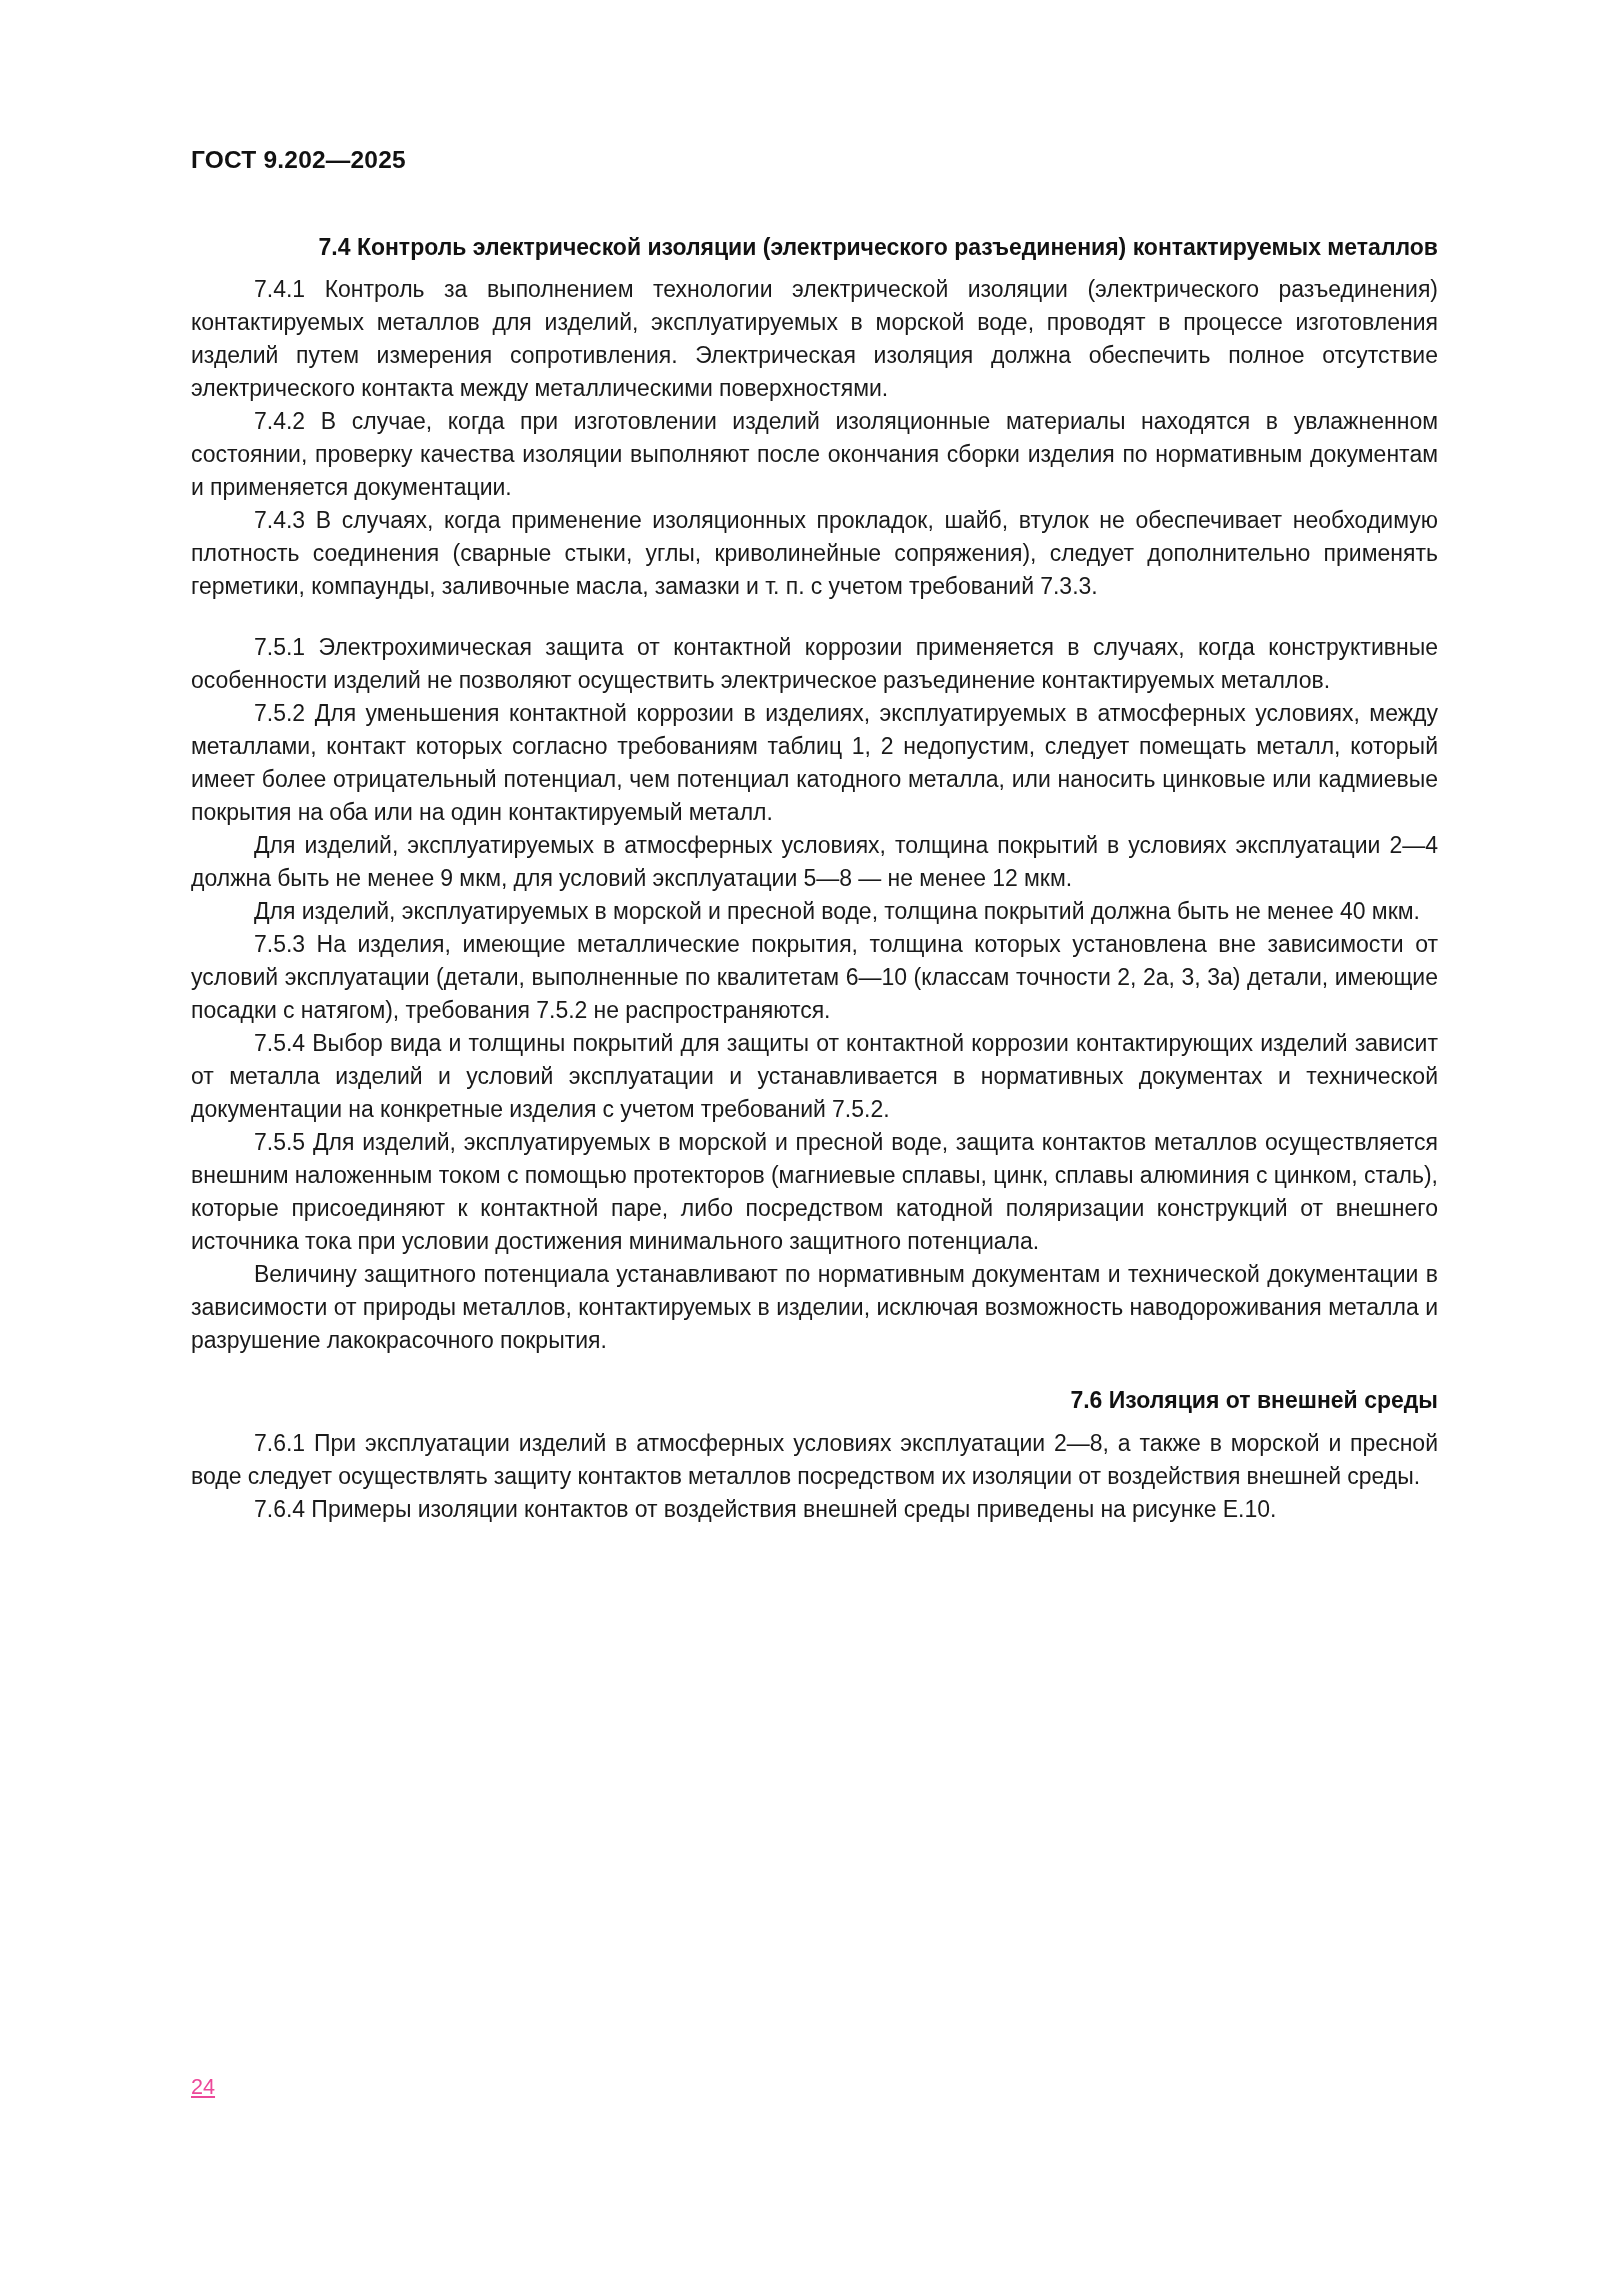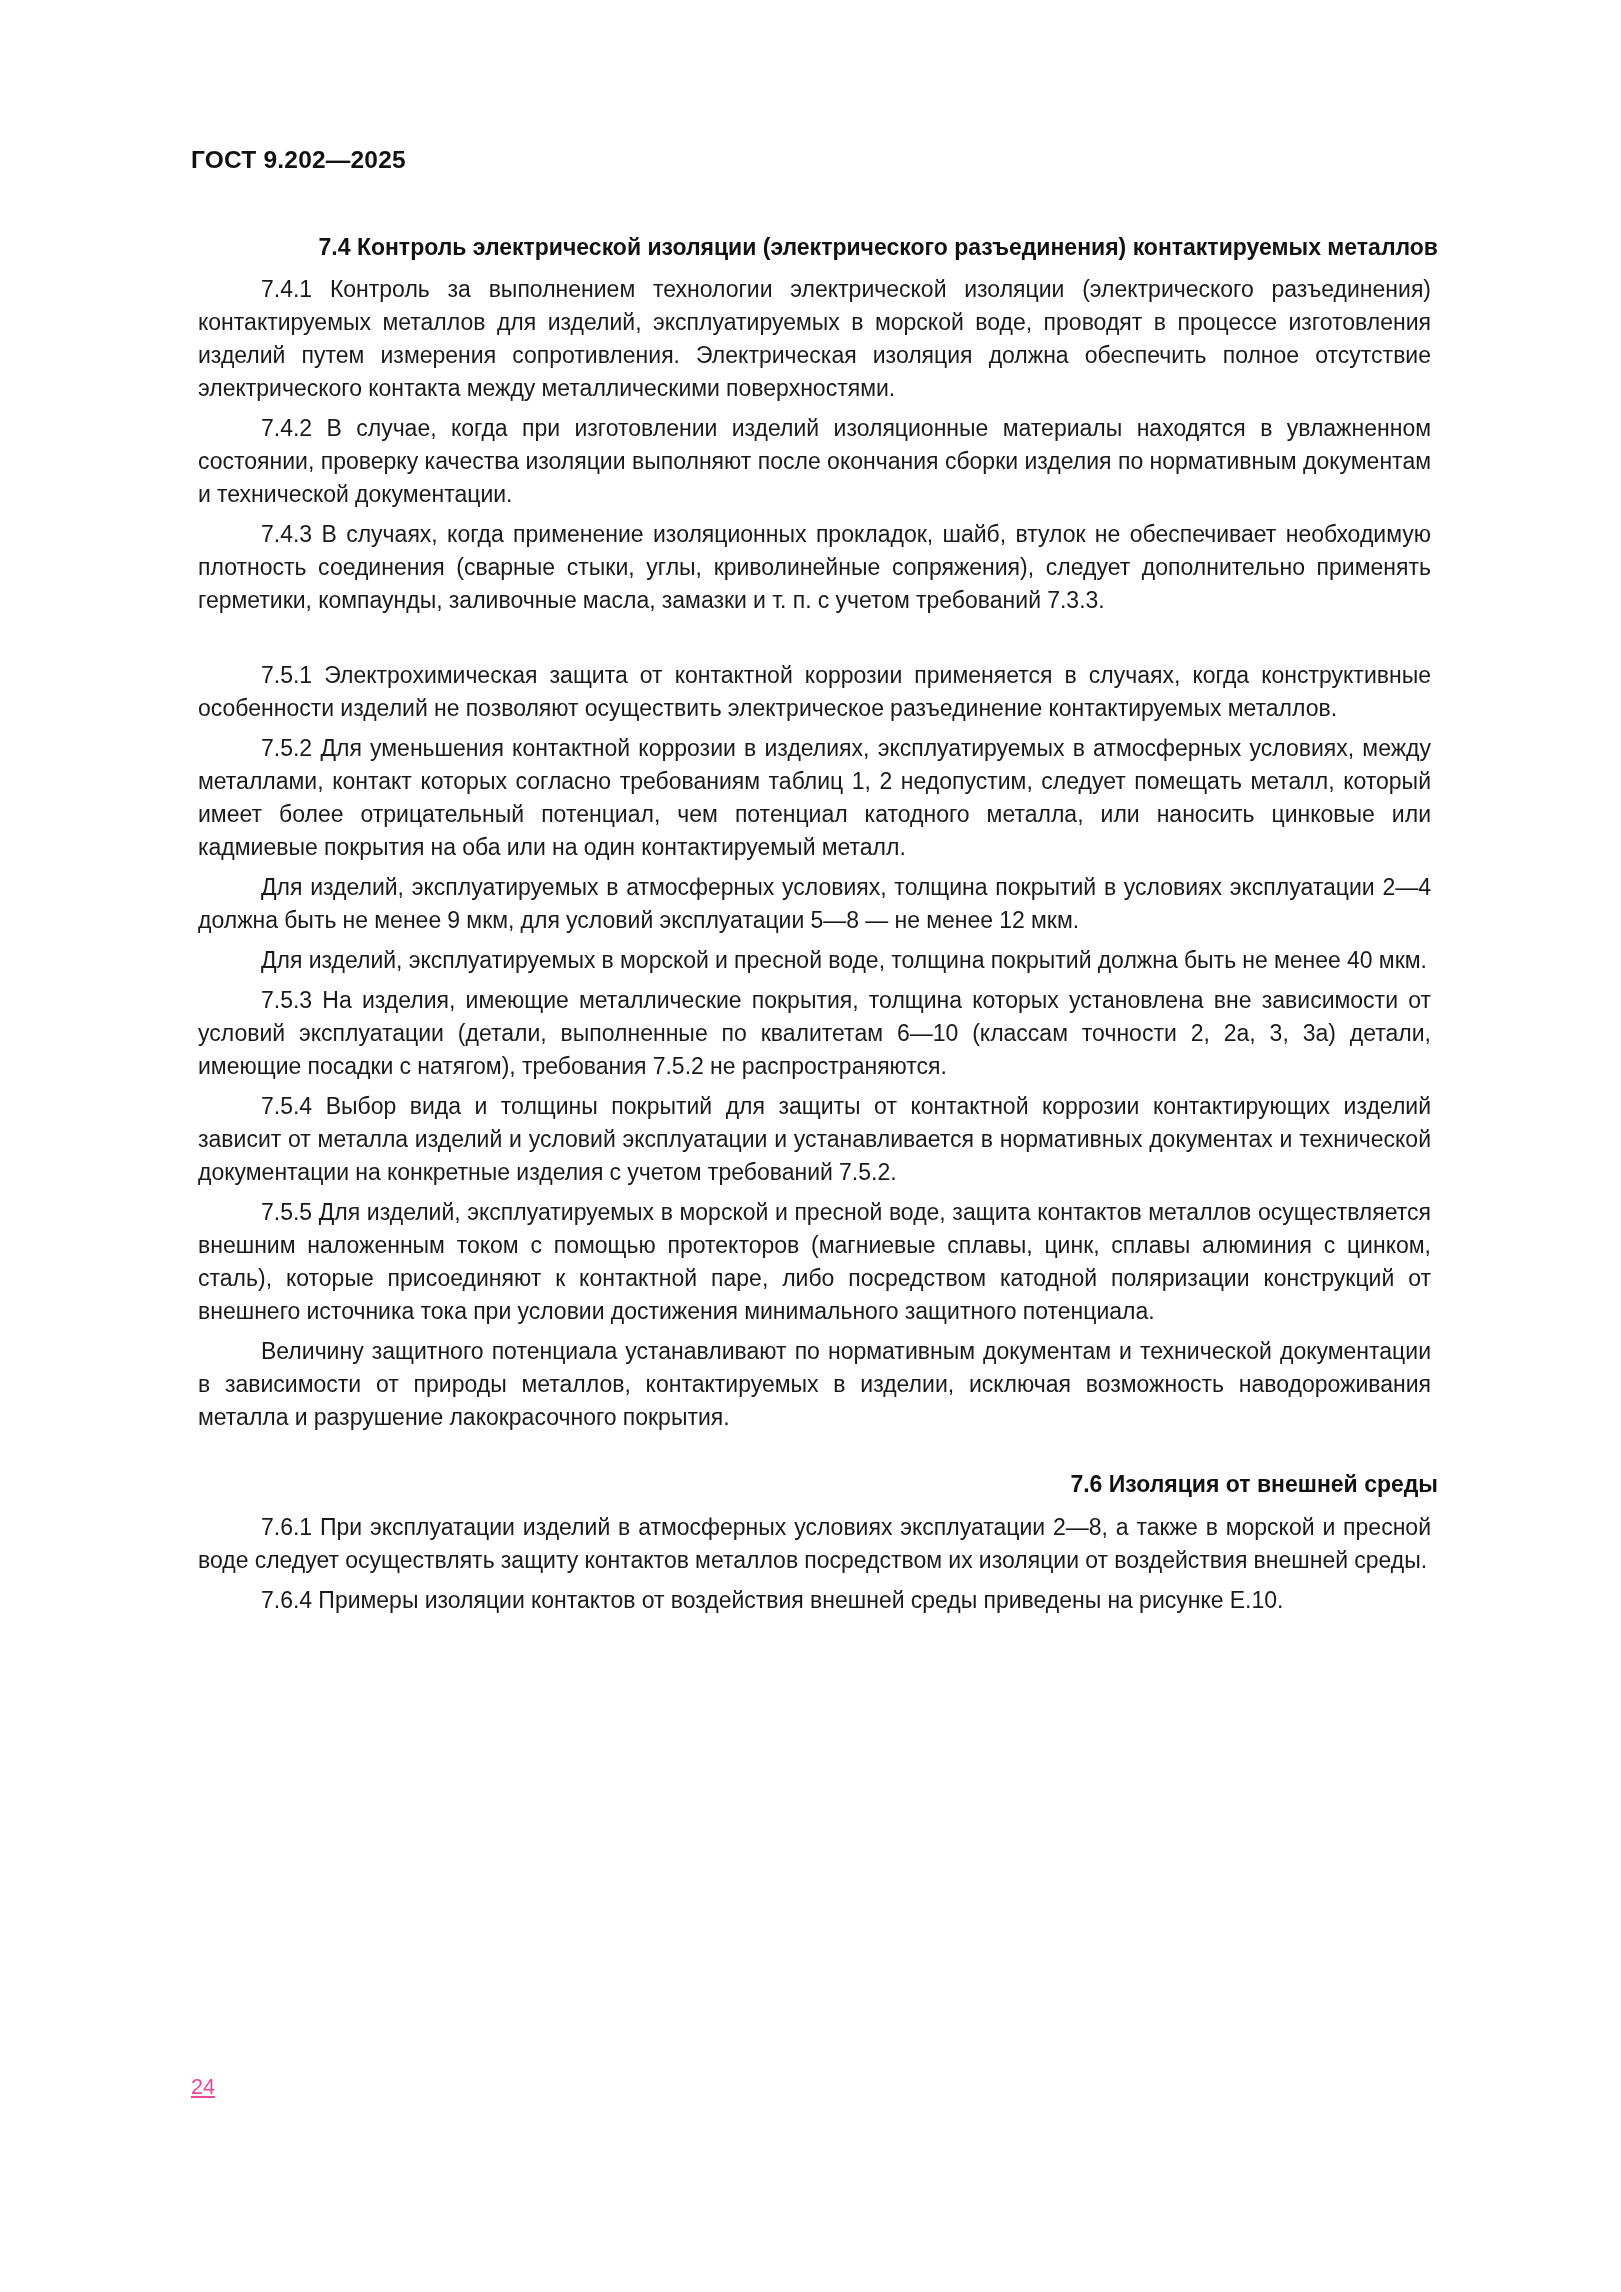--- a/index.html
+++ b/index.html
@@ -41,21 +41,21 @@
     color: #121212;
   }
   .section-heading.first-line-indent {
     padding-left: 0;
     text-indent: 63px;
     text-align: right;
   }
   p.para {
     font-size: 23px;
     line-height: 1.435;
-    margin: 7px;
+    margin: 0;
     text-align: justify;
     text-indent: 63px;
     color: #1a1a1a;
     hyphens: none;
     word-spacing: -0.2px;
   }
   .spacer-md { height: 27.4px; }
   .page-number {
     position: absolute;
     left: 191px;
@@ -70,21 +70,21 @@
 
 <div class="page">
 
   <div class="content">
 
     <div class="doc-header">ГОСТ 9.202—2025</div>
 
     <div>
       <h2 class="section-heading first-line-indent">7.4 Контроль электрической изоляции (электрического разъединения) контактируемых металлов</h2>
       <p class="para">7.4.1 Контроль за выполнением технологии электрической изоляции (электрического разъединения) контактируемых металлов для изделий, эксплуатируемых в морской воде, проводят в процессе изготовления изделий путем измерения сопротивления. Электрическая изоляция должна обеспечить полное отсутствие электрического контакта между металлическими поверхностями.</p>
-      <p class="para">7.4.2 В случае, когда при изготовлении изделий изоляционные материалы находятся в увлажненном состоянии, проверку качества изоляции выполняют после окончания сборки изделия по нормативным документам и технической документации.</p>
+      <p class="para">7.4.2 В случае, когда при изготовлении изделий изоляционные материалы находятся в увлажненном состоянии, проверку качества изоляции выполняют после окончания сборки изделия по нормативным документам и применяется документации.</p>
       <p class="para">7.4.3 В случаях, когда применение изоляционных прокладок, шайб, втулок не обеспечивает необходимую плотность соединения (сварные стыки, углы, криволинейные сопряжения), следует дополнительно применять герметики, компаунды, заливочные масла, замазки и т. п. с учетом требований 7.3.3.</p>
     </div>
 
     <div class="spacer-md"></div>
 
     <div>
       <p class="para">7.5.1 Электрохимическая защита от контактной коррозии применяется в случаях, когда конструктивные особенности изделий не позволяют осуществить электрическое разъединение контактируемых металлов.</p>
       <p class="para">7.5.2 Для уменьшения контактной коррозии в изделиях, эксплуатируемых в атмосферных условиях, между металлами, контакт которых согласно требованиям таблиц 1, 2 недопустим, следует помещать металл, который имеет более отрицательный потенциал, чем потенциал катодного металла, или наносить цинковые или кадмиевые покрытия на оба или на один контактируемый металл.</p>
       <p class="para">Для изделий, эксплуатируемых в атмосферных условиях, толщина покрытий в условиях эксплуатации 2—4 должна быть не менее 9 мкм, для условий эксплуатации 5—8 — не менее 12 мкм.</p>
       <p class="para">Для изделий, эксплуатируемых в морской и пресной воде, толщина покрытий должна быть не менее 40 мкм.</p>

